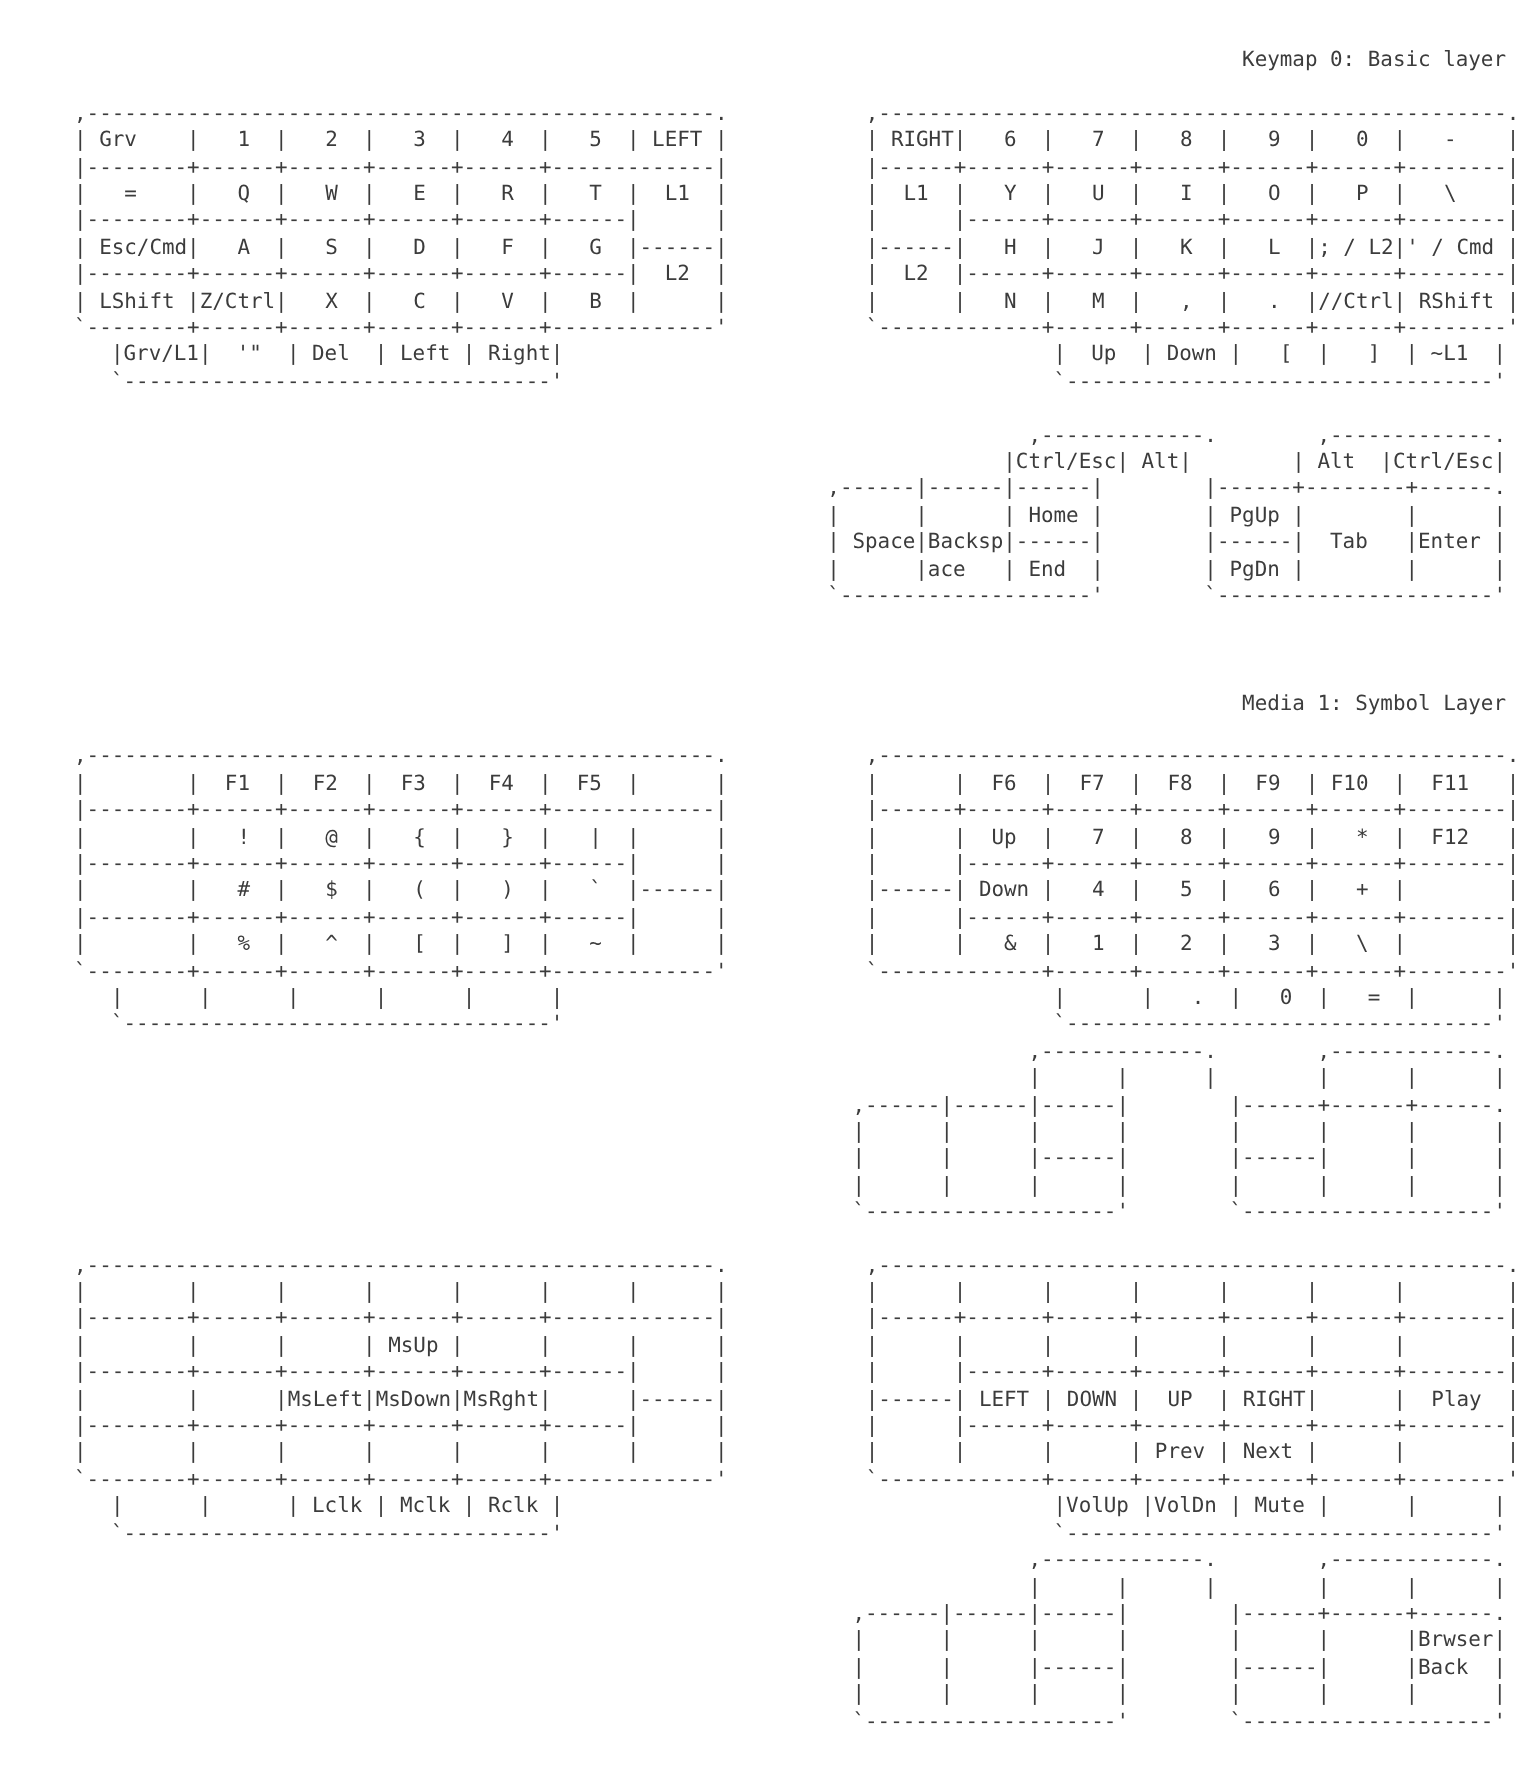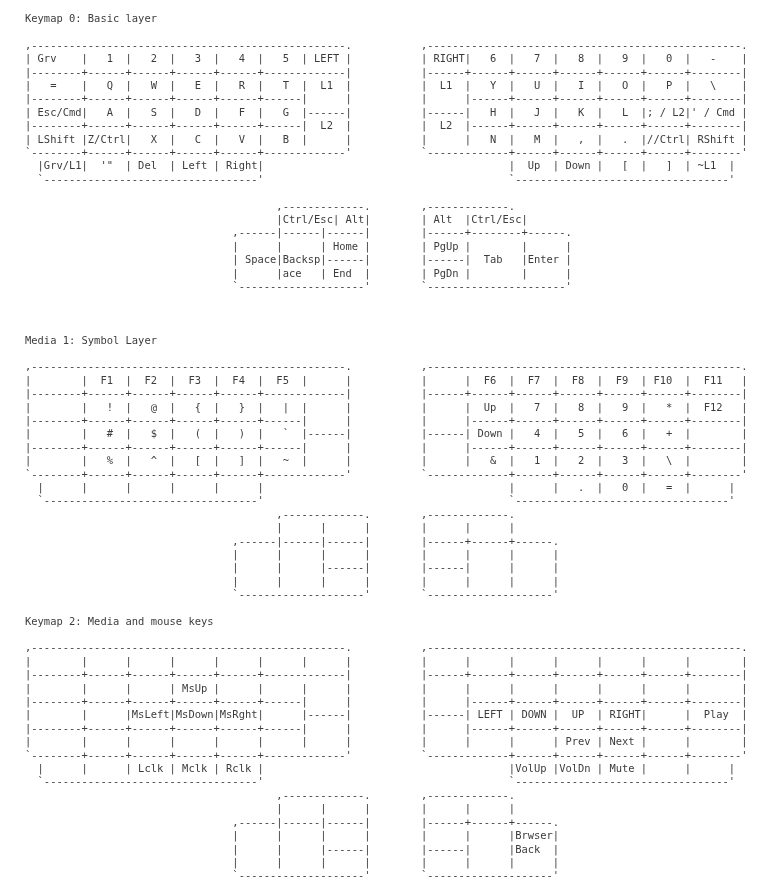--- a/index.html
+++ b/index.html
@@ -7,21 +7,21 @@
     padding: 0;
     background: #ffffff;
   }
   body {
     width: 765px;
     height: 883px;
     overflow: hidden;
     padding: 12px 0 0 25px;
     box-sizing: border-box;
   }
-  .keymap-section { margin: 0; }
+  .keymap-section { margin: 12px; text-align: right; }
   .keymap-section.gap-lg { margin-bottom: 40px; }
   .keymap-section.gap-sm { margin-bottom: 13px; }
   .keymap-title {
     font-family: "DejaVu Sans Mono", "Liberation Mono", monospace;
     font-size: 10.45px;
     line-height: 13.4px;
     color: #3c3c3c;
     white-space: pre;
     margin: 0 0 13.4px 0;
     font-weight: normal;
@@ -80,21 +80,20 @@
                                         ,-------------.        ,-------------.
                                         |      |      |        |      |      |
                                  ,------|------|------|        |------+------+------.
                                  |      |      |      |        |      |      |      |
                                  |      |      |------|        |------|      |      |
                                  |      |      |      |        |      |      |      |
                                  `--------------------'        `--------------------'</pre>
   </section>
 
   <section class="keymap-section">
-    <div class="keymap-title">Keymap 2: Media and mouse keys</div>
     <pre class="keymap-ascii">,--------------------------------------------------.           ,--------------------------------------------------.
 |        |      |      |      |      |      |      |           |      |      |      |      |      |      |        |
 |--------+------+------+------+------+-------------|           |------+------+------+------+------+------+--------|
 |        |      |      | MsUp |      |      |      |           |      |      |      |      |      |      |        |
 |--------+------+------+------+------+------|      |           |      |------+------+------+------+------+--------|
 |        |      |MsLeft|MsDown|MsRght|      |------|           |------| LEFT | DOWN |  UP  | RIGHT|      |  Play  |
 |--------+------+------+------+------+------|      |           |      |------+------+------+------+------+--------|
 |        |      |      |      |      |      |      |           |      |      |      | Prev | Next |      |        |
 `--------+------+------+------+------+-------------'           `-------------+------+------+------+------+--------'
   |      |      | Lclk | Mclk | Rclk |                                       |VolUp |VolDn | Mute |      |      |

